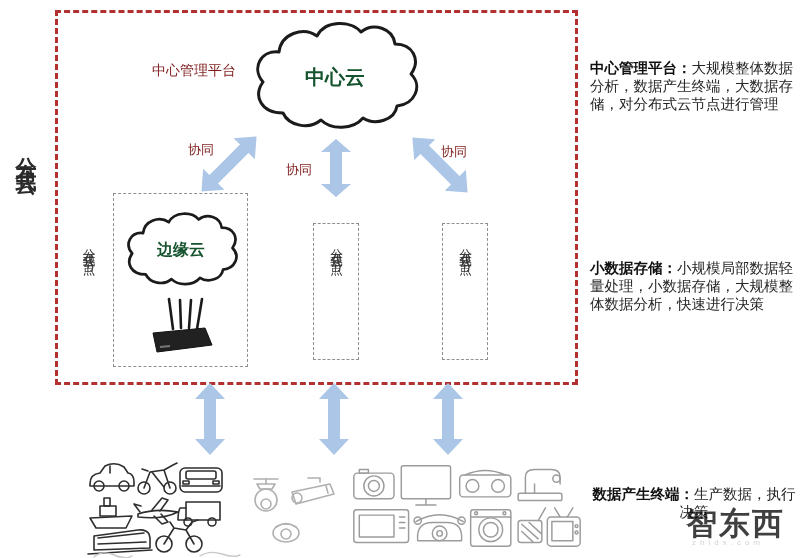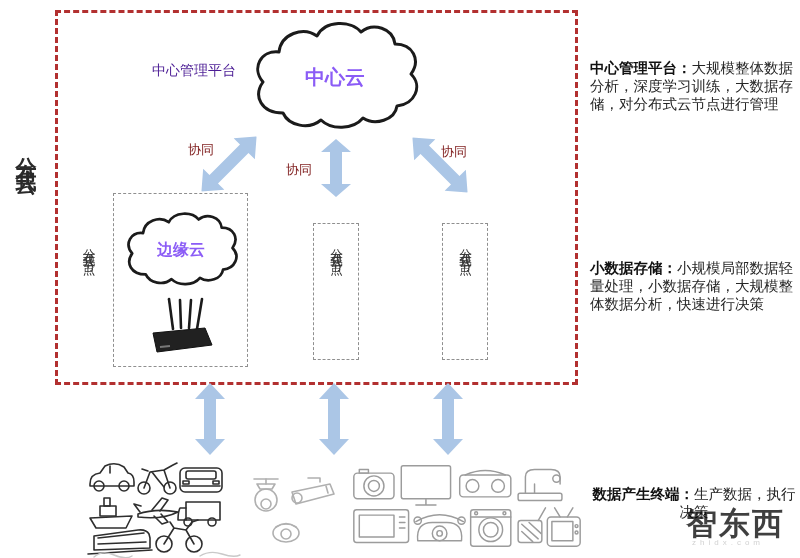--- a/index.html
+++ b/index.html
@@ -17,23 +17,23 @@
   
   .left-label{
     left:12px;top:140px;height:130px;
     writing-mode:vertical-rl;text-orientation:upright;
     font-size:21px;font-weight:600;letter-spacing:7px;color:#2a2a2a;
   }
   
   .cloud-svg path{fill:#ffffff;stroke:#1b1b1b;stroke-linejoin:round;}
   .cloud-text{
     display:flex;align-items:center;justify-content:center;
-    font-weight:700;color:#8b5cf6;text-align:center;
-  }
-  .platform-label{left:152px;top:62px;font-size:14px;color:#4c1d95;}
+    font-weight:700;color:#14532d;text-align:center;
+  }
+  .platform-label{left:152px;top:62px;font-size:14px;color:#7f1d1d;}
   
   .collab{font-size:13px;color:#7f1d1d;}
   
   .node-box{border:1.6px dashed #8f8f8f;background:transparent;}
   .v-label{
     writing-mode:vertical-rl;text-orientation:upright;
     font-size:12.5px;letter-spacing:3px;color:#333;
   }
   .node-box .v-label{position:absolute;left:50%;top:14px;transform:translateX(-50%);}
   
@@ -223,21 +223,21 @@
   <path d="M204,62 L212,48"></path>
 
   <rect x="214" y="58" width="36" height="32" rx="4"></rect>
   <rect x="219" y="63" width="23" height="21"></rect>
   <path d="M228,58 l-6,-10 M236,58 l6,-10"></path>
   <circle cx="246" cy="68" r="1.6"></circle>
     <circle cx="246" cy="75" r="1.6"></circle>
 </svg>
 
 <div class="abs annotation" style="top:60px;">
-  <span class="ann-title">中心管理平台：</span><span>大规模整体数据分析，深度学习训练，大数据存储，对分布式云节点进行管理</span>
+  <span class="ann-title">中心管理平台：</span><span>大规模整体数据分析，数据产生终端，大数据存储，对分布式云节点进行管理</span>
 </div>
 <div class="abs annotation" style="top:260px;">
   <span class="ann-title">小数据存储：</span><span>小规模局部数据轻量处理，小数据存储，大规模整体数据分析，快速进行决策</span>
 </div>
 <div class="abs annotation" style="top:486px;text-align:center;">
   <span class="ann-title">数据产生终端：</span><span>生产数据，执行决策</span>
 </div>
 
 <div class="abs wm-text">智东西</div>
 <div class="abs wm-sub">zhidx.com</div>

